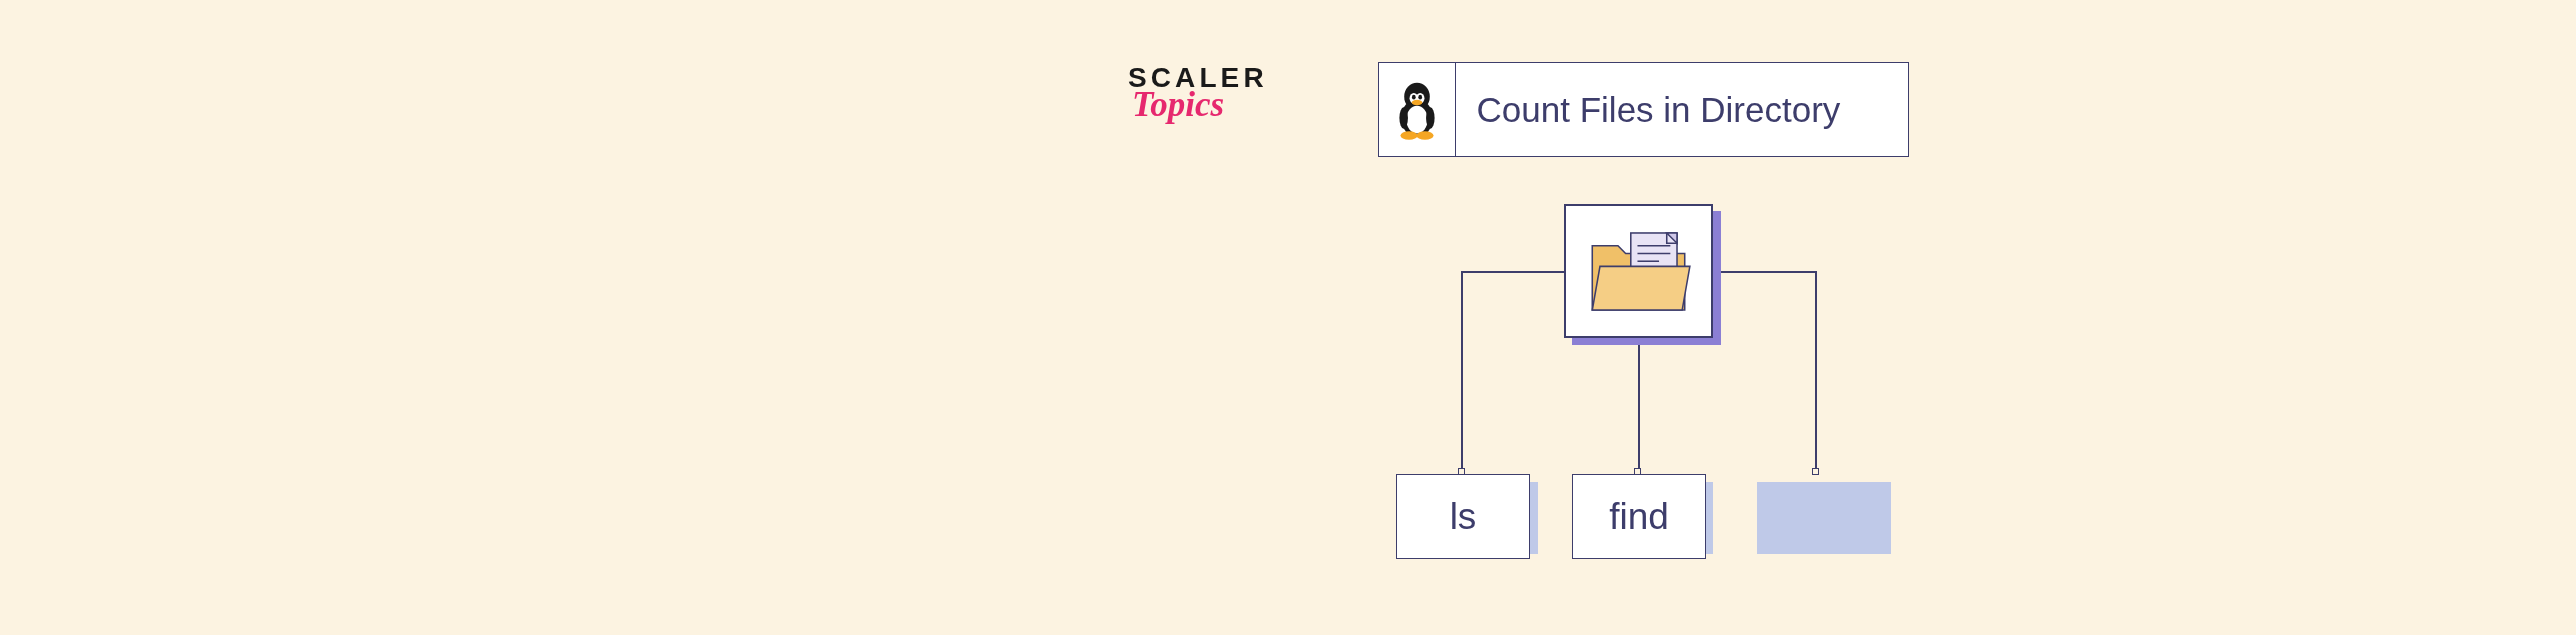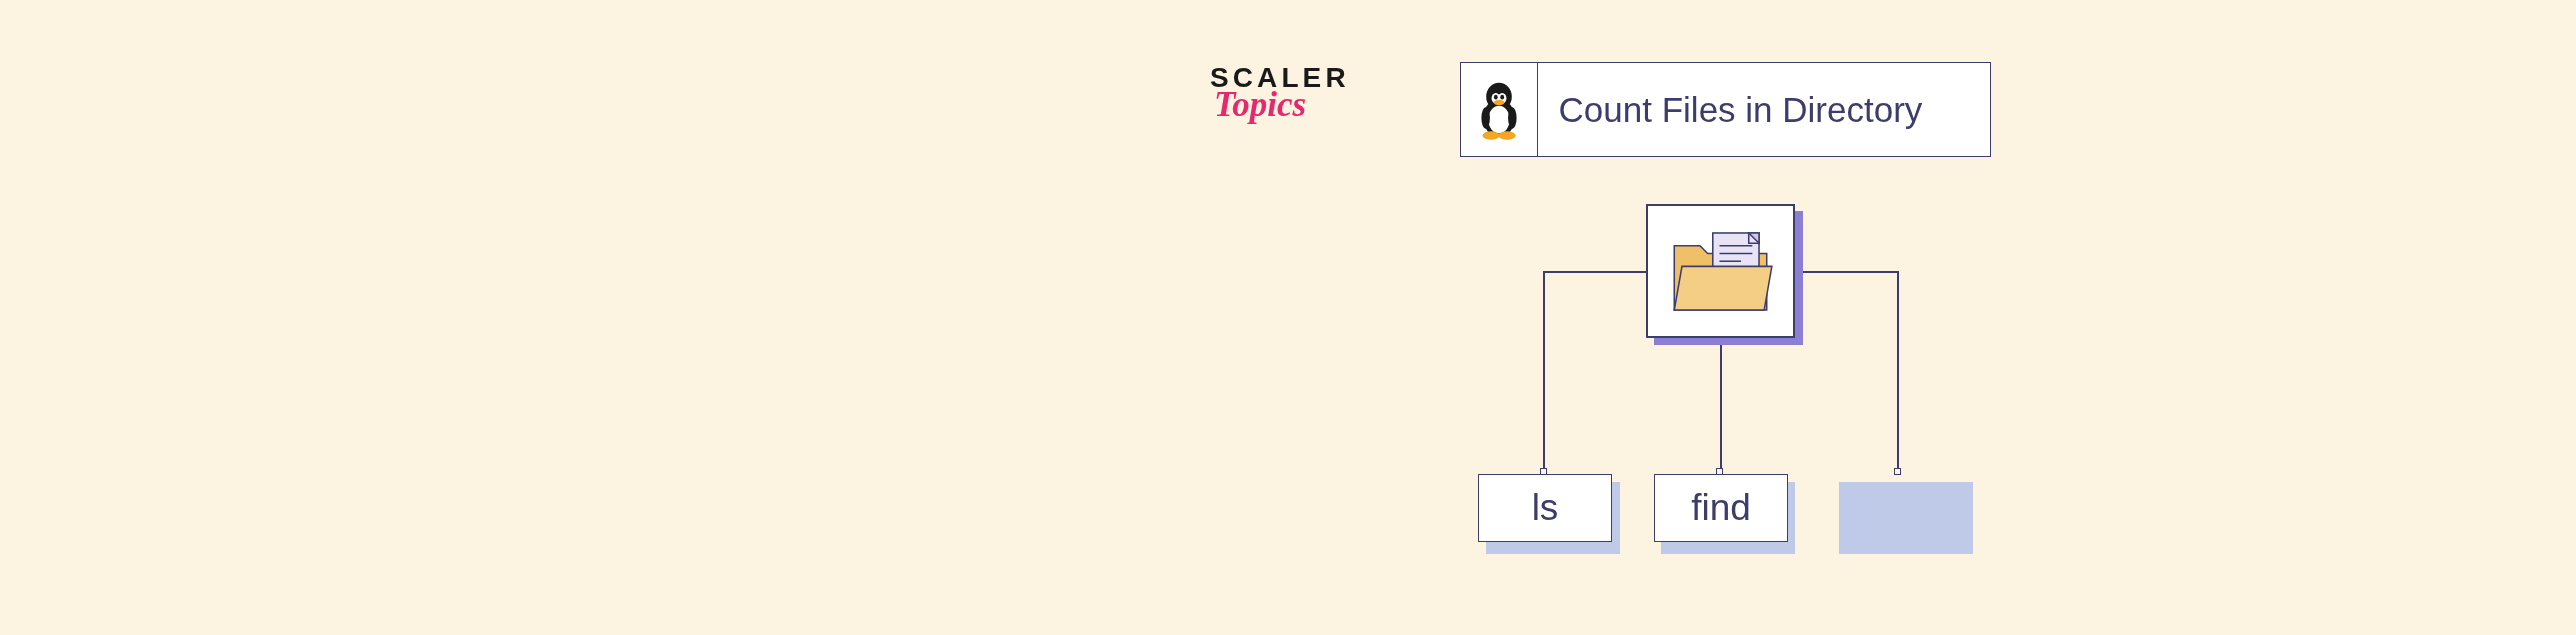--- a/index.html
+++ b/index.html
@@ -11,21 +11,21 @@
     body {
       width: 3091px;
       height: 636px;
       background: #fcf3e1;
       font-family: -apple-system, BlinkMacSystemFont, 'Segoe UI', Arial, sans-serif;
       position: relative;
     }
     
     .content-wrapper {
       position: absolute;
-      left: 1177px;
+      left: 1095px;
       top: 62px;
       width: 850px;
       height: 515px;
     }
     
     
     .logo {
       position: absolute;
       left: 33px;
       top: 0;
@@ -105,21 +105,21 @@
       width: 149px;
       height: 134px;
       background: #8b7fd4;
       z-index: 1;
     }
     
     
     .command-box {
       position: absolute;
       width: 134px;
-      height: 68px;
+      height: 85px;
       background: #ffffff;
       border: 1.5px solid #3d3d6b;
       z-index: 2;
       display: flex;
       align-items: center;
       justify-content: center;
     }
     
     .command-box-shadow {
       position: absolute;

